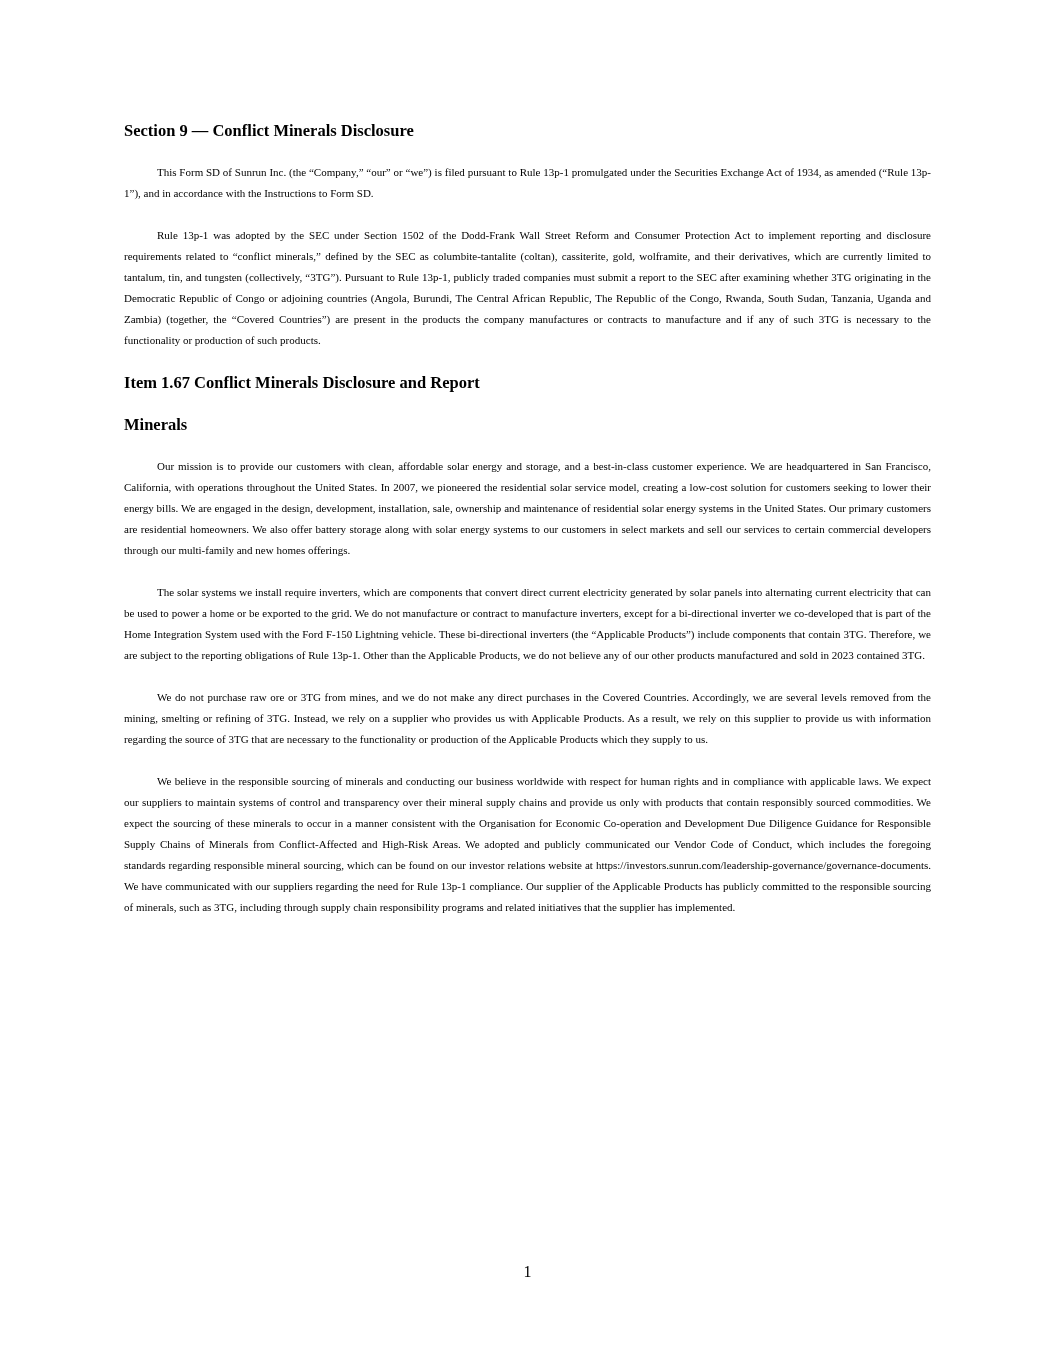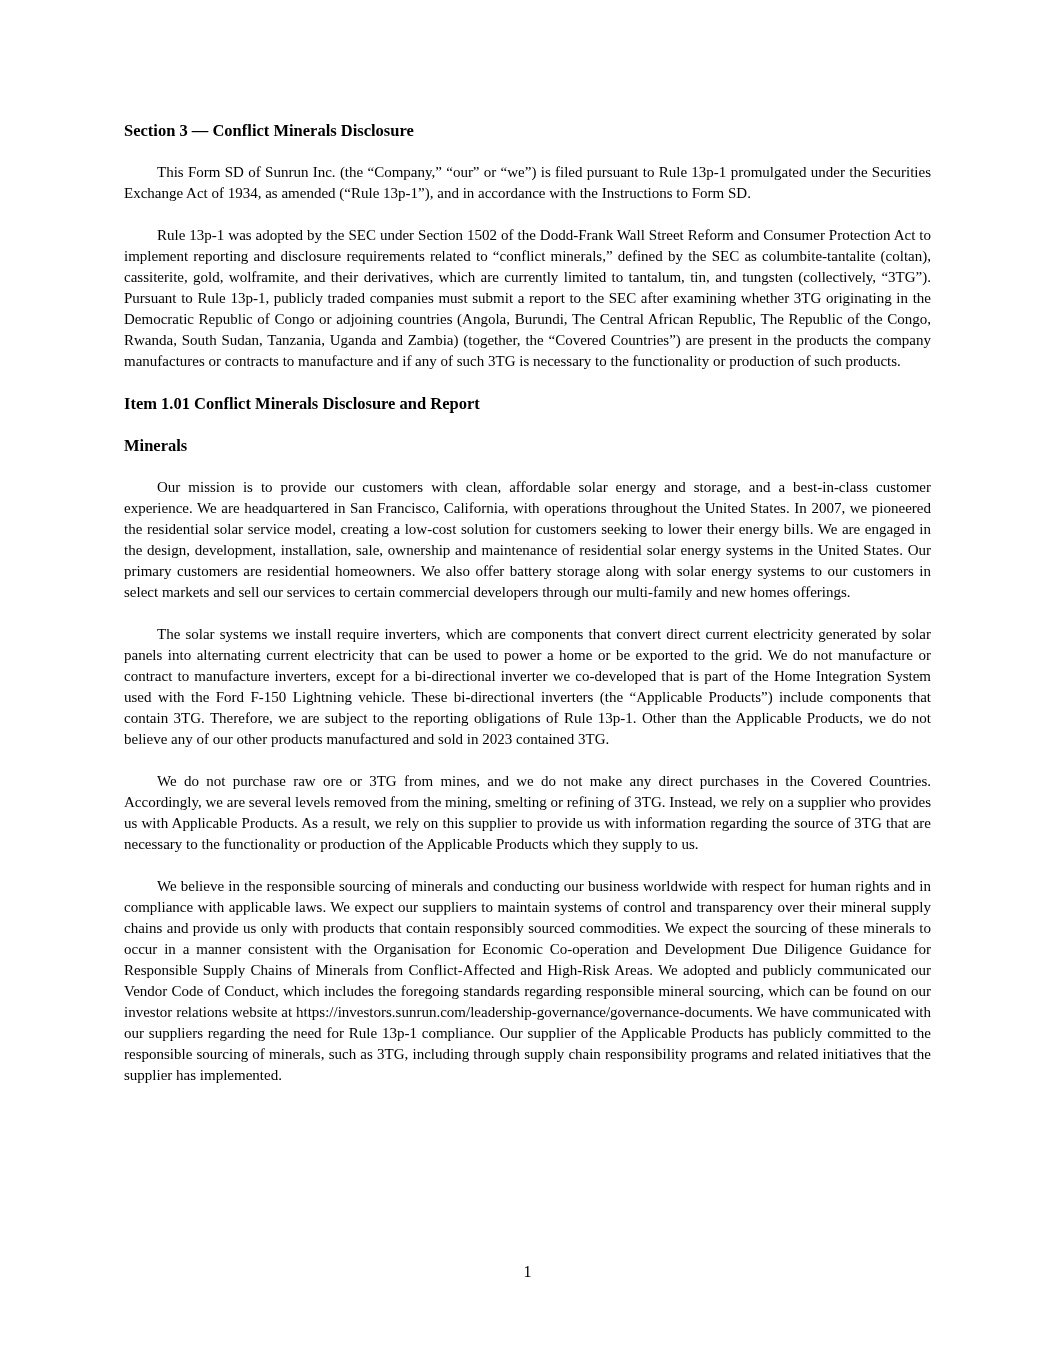--- a/index.html
+++ b/index.html
@@ -17,48 +17,48 @@
     background: #ffffff;
     padding: 120px 124px 0 124px;
   }
   .doc-heading {
     font-weight: bold;
     font-size: 16.5px;
     line-height: 21px;
     margin-bottom: 21px;
   }
   .doc-para {
-    font-size: 15px;
+    font-size: 11px;
     line-height: 21px;
     text-align: justify;
     text-indent: 33px;
     margin-bottom: 21px;
   }
   .page-number {
     position: absolute;
     top: 1262px;
     left: 0;
     width: 1055px;
     text-align: center;
     font-size: 16px;
     line-height: 20px;
   }
 </style>
 </head>
 <body>
 
 <div class="page">
 
-  <div class="doc-heading">Section 3 — Conflict Minerals Disclosure</div>
+  <div class="doc-heading">Section 9 — Conflict Minerals Disclosure</div>
 
   <p class="doc-para">This Form SD of Sunrun Inc. (the “Company,” “our” or “we”) is filed pursuant to Rule 13p-1 promulgated under the Securities Exchange Act of 1934, as amended (“Rule 13p-1”), and in accordance with the Instructions to Form SD.</p>
 
   <p class="doc-para">Rule 13p-1 was adopted by the SEC under Section 1502 of the Dodd-Frank Wall Street Reform and Consumer Protection Act to implement reporting and disclosure requirements related to “conflict minerals,” defined by the SEC as columbite-tantalite (coltan), cassiterite, gold, wolframite, and their derivatives, which are currently limited to tantalum, tin, and tungsten (collectively, “3TG”). Pursuant to Rule 13p-1, publicly traded companies must submit a report to the SEC after examining whether 3TG originating in the Democratic Republic of Congo or adjoining countries (Angola, Burundi, The Central African Republic, The Republic of the Congo, Rwanda, South Sudan, Tanzania, Uganda and Zambia) (together, the “Covered Countries”) are present in the products the company manufactures or contracts to manufacture and if any of such 3TG is necessary to the functionality or production of such products.</p>
 
-  <div class="doc-heading">Item 1.01 Conflict Minerals Disclosure and Report</div>
+  <div class="doc-heading">Item 1.67 Conflict Minerals Disclosure and Report</div>
 
   <div class="doc-heading">Minerals</div>
 
   <p class="doc-para">Our mission is to provide our customers with clean, affordable solar energy and storage, and a best-in-class customer experience. We are headquartered in San Francisco, California, with operations throughout the United States. In 2007, we pioneered the residential solar service model, creating a low-cost solution for customers seeking to lower their energy bills. We are engaged in the design, development, installation, sale, ownership and maintenance of residential solar energy systems in the United States. Our primary customers are residential homeowners. We also offer battery storage along with solar energy systems to our customers in select markets and sell our services to certain commercial developers through our multi-family and new homes offerings.</p>
 
   <p class="doc-para">The solar systems we install require inverters, which are components that convert direct current electricity generated by solar panels into alternating current electricity that can be used to power a home or be exported to the grid. We do not manufacture or contract to manufacture inverters, except for a bi-directional inverter we co-developed that is part of the Home Integration System used with the Ford F-150 Lightning vehicle. These bi-directional inverters (the “Applicable Products”) include components that contain 3TG. Therefore, we are subject to the reporting obligations of Rule 13p-1. Other than the Applicable Products, we do not believe any of our other products manufactured and sold in 2023 contained 3TG.</p>
 
   <p class="doc-para">We do not purchase raw ore or 3TG from mines, and we do not make any direct purchases in the Covered Countries. Accordingly, we are several levels removed from the mining, smelting or refining of 3TG. Instead, we rely on a supplier who provides us with Applicable Products. As a result, we rely on this supplier to provide us with information regarding the source of 3TG that are necessary to the functionality or production of the Applicable Products which they supply to us.</p>
 
   <p class="doc-para">We believe in the responsible sourcing of minerals and conducting our business worldwide with respect for human rights and in compliance with applicable laws. We expect our suppliers to maintain systems of control and transparency over their mineral supply chains and provide us only with products that contain responsibly sourced commodities. We expect the sourcing of these minerals to occur in a manner consistent with the Organisation for Economic Co-operation and Development Due Diligence Guidance for Responsible Supply Chains of Minerals from Conflict-Affected and High-Risk Areas. We adopted and publicly communicated our Vendor Code of Conduct, which includes the foregoing standards regarding responsible mineral sourcing, which can be found on our investor relations website at https://investors.sunrun.com/leadership-governance/governance-documents. We have communicated with our suppliers regarding the need for Rule 13p-1 compliance. Our supplier of the Applicable Products has publicly committed to the responsible sourcing of minerals, such as 3TG, including through supply chain responsibility programs and related initiatives that the supplier has implemented.</p>

